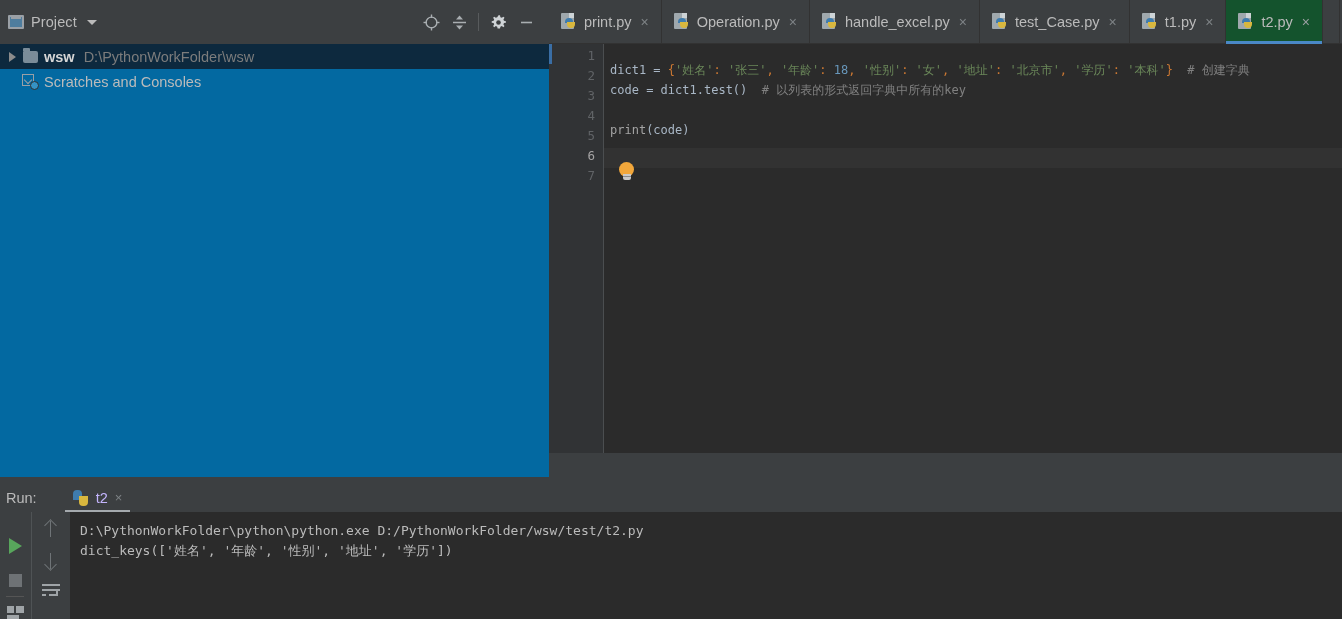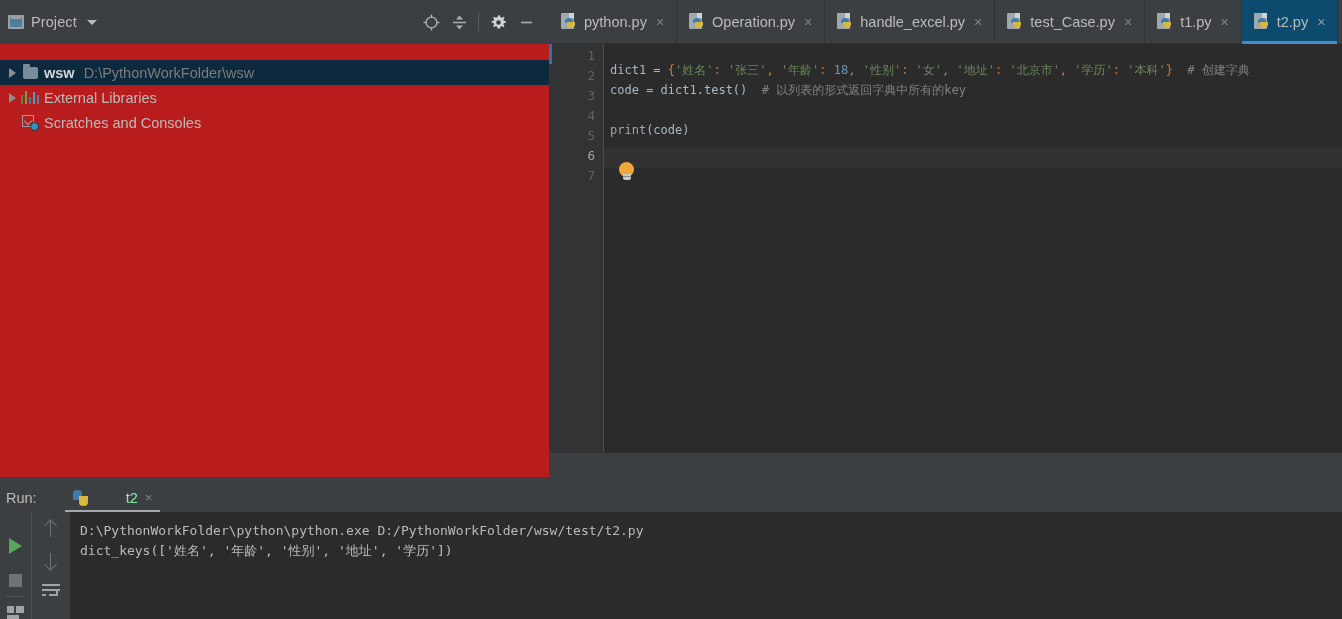--- a/index.html
+++ b/index.html
@@ -7,21 +7,21 @@
     width: 1342px; height: 619px;
     background: #3c3f41;
     font-family: "Liberation Sans", sans-serif;
     overflow: hidden;
   }
   #app { position: relative; width: 1342px; height: 619px; }
 
   
   #project-panel {
     position: absolute; left: 0; top: 0; width: 549px; height: 477px;
-    background: #b91c1c;
+    background: #0369a1;
   }
   #project-header {
     position: relative; height: 44px; width: 549px;
     background: #3c3f41;
     display: flex; align-items: center;
   }
   .ph-left { display: flex; align-items: center; padding-left: 8px; gap: 7px; }
   .window-icon {
     width: 16px; height: 14px; border: 2px solid #9aa0a6; border-radius: 1px;
     background: #4e7d9e; position: relative;
@@ -37,21 +37,21 @@
   .ph-right {
     position: absolute; right: 9px; top: 0; height: 44px;
     display: flex; align-items: center; gap: 0;
   }
   .tw-btn {
     width: 28px; height: 28px; display: flex; align-items: center; justify-content: center;
   }
   .divider-v { width: 1px; height: 18px; background: #585b5d; margin: 0 5px; }
 
   
-  #project-tree { padding-top: 16px; }
+  #project-tree { padding-top: 0; }
   .tree-row {
     height: 25px; display: flex; align-items: center; padding-left: 4px; gap: 0;
     color: #bbbbbb; font-size: 14.5px; white-space: nowrap;
   }
   .tree-row.selected { background: #0d293e; }
   .tri {
     width: 16px; display:flex; align-items:center; justify-content:center; flex:0 0 16px;
   }
   .tri i {
     width: 0; height: 0; border-top: 5px solid transparent; border-bottom: 5px solid transparent;
@@ -88,21 +88,21 @@
   #tabbar {
     position: absolute; left: 549px; top: 0; width: 793px; height: 44px;
     background: #3c3f41; display: flex; align-items: stretch;
     border-bottom: 1px solid #323232;
   }
   .tab {
     display: flex; align-items: center; gap: 7px; padding: 0 10px 0 12px;
     color: #bbbbbb; font-size: 14.5px; white-space: nowrap; position: relative;
     border-right: 1px solid #323232;
   }
-  .tab.active { background: #0c4a6e; }
+  .tab.active { background: #14532d; }
   .tab.active::after {
     content:""; position:absolute; left:0; right:0; bottom:-1px; height:3px; background:#4a88c7;
   }
   .py-file-ic { position: relative; width: 16px; height: 17px; flex: 0 0 16px; }
   .py-file-ic .sheet {
     position:absolute; left:0; top:0; width:13px; height:16px; background:#9fa8ad; border-radius:1px;
   }
   .py-file-ic .fold {
     position:absolute; left:8px; top:0; width:5px; height:5px; background:#cdd3d6;
   }
@@ -191,21 +191,21 @@
   }
   .py-logo { position: relative; width: 16px; height: 16px; flex: 0 0 16px; }
   .py-logo .b {
     position:absolute; left:0.5px; top:0; width:9px; height:10px; background:#3f7cad;
     border-radius:4px 4px 0 0;
   }
   .py-logo .y {
     position:absolute; right:0.5px; bottom:0; width:9px; height:10px; background:#d8b73e;
     border-radius:0 0 4px 4px;
   }
-  #run-tab-name { color: #86efac; font-size: 14.5px; margin-left: 30px; }
+  #run-tab-name { color: #c4b5fd; font-size: 14.5px; }
   #run-tab-close { color: #7e8386; font-size: 13px; }
 
   #run-body { position: relative; height: 107px; }
   #run-side {
     position:absolute; left:0; top:0; width:30px; height:107px;
     display:flex; flex-direction:column; align-items:center; padding-top: 8px;
   }
   #run-side2 {
     position:absolute; left:31px; top:0; width:38px; height:107px;
     border-left: 1px solid #4f5355;
@@ -297,35 +297,20 @@
         <span class="tri">
             <i></i>
           </span>
         <span class="tree-icon">
             <span class="folder-ic"></span>
           </span>
         <span class="tree-label bold">wsw</span>
         <span class="tree-sub">D:\PythonWorkFolder\wsw</span>
       </div>
 
-      <div class="tree-row">
-        <span class="tri">
-            <i></i>
-          </span>
-        <span class="tree-icon">
-          <span class="bars-ic">
-            <span style="height:9px;background:#4e8a3e"></span>
-            <span style="height:13px;background:#6aa84f"></span>
-            <span style="height:7px;background:#3d7fa6"></span>
-            <span style="height:12px;background:#4f9bc4"></span>
-            <span style="height:9px;background:#6b7b84"></span>
-          </span>
-        </span>
-        <span class="tree-label">External Libraries</span>
-      </div>
 
       <div class="tree-row">
         <span class="tri"></span>
         <span class="tree-icon">
           <span class="scratch-ic">
               <span class="pg"></span>
               <span class="clk"></span>
             </span>
         </span>
         <span class="tree-label">Scratches and Consoles</span>
@@ -336,21 +321,21 @@
 
   <div id="tabbar">
 
     <div class="tab">
       <span class="py-file-ic">
         <span class="sheet"></span>
           <span class="fold"></span>
           <span class="sn-b"></span>
           <span class="sn-y"></span>
       </span>
-      <span>python.py</span>
+      <span>print.py</span>
       <span class="tab-close">×</span>
     </div>
 
     <div class="tab">
       <span class="py-file-ic">
         <span class="sheet"></span>
           <span class="fold"></span>
           <span class="sn-b"></span>
           <span class="sn-y"></span>
       </span>

